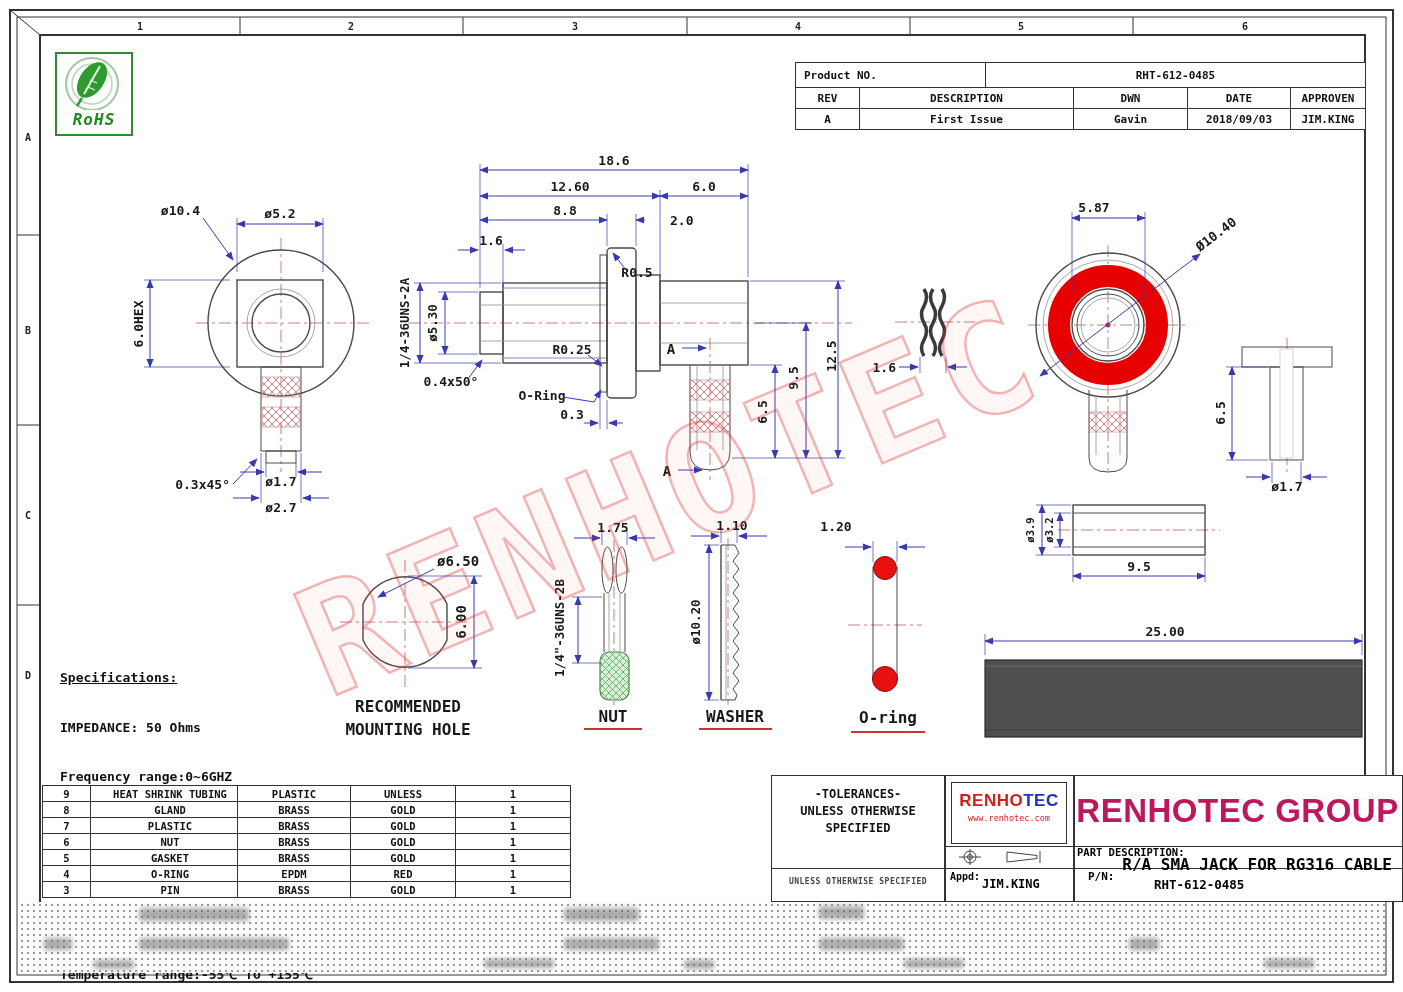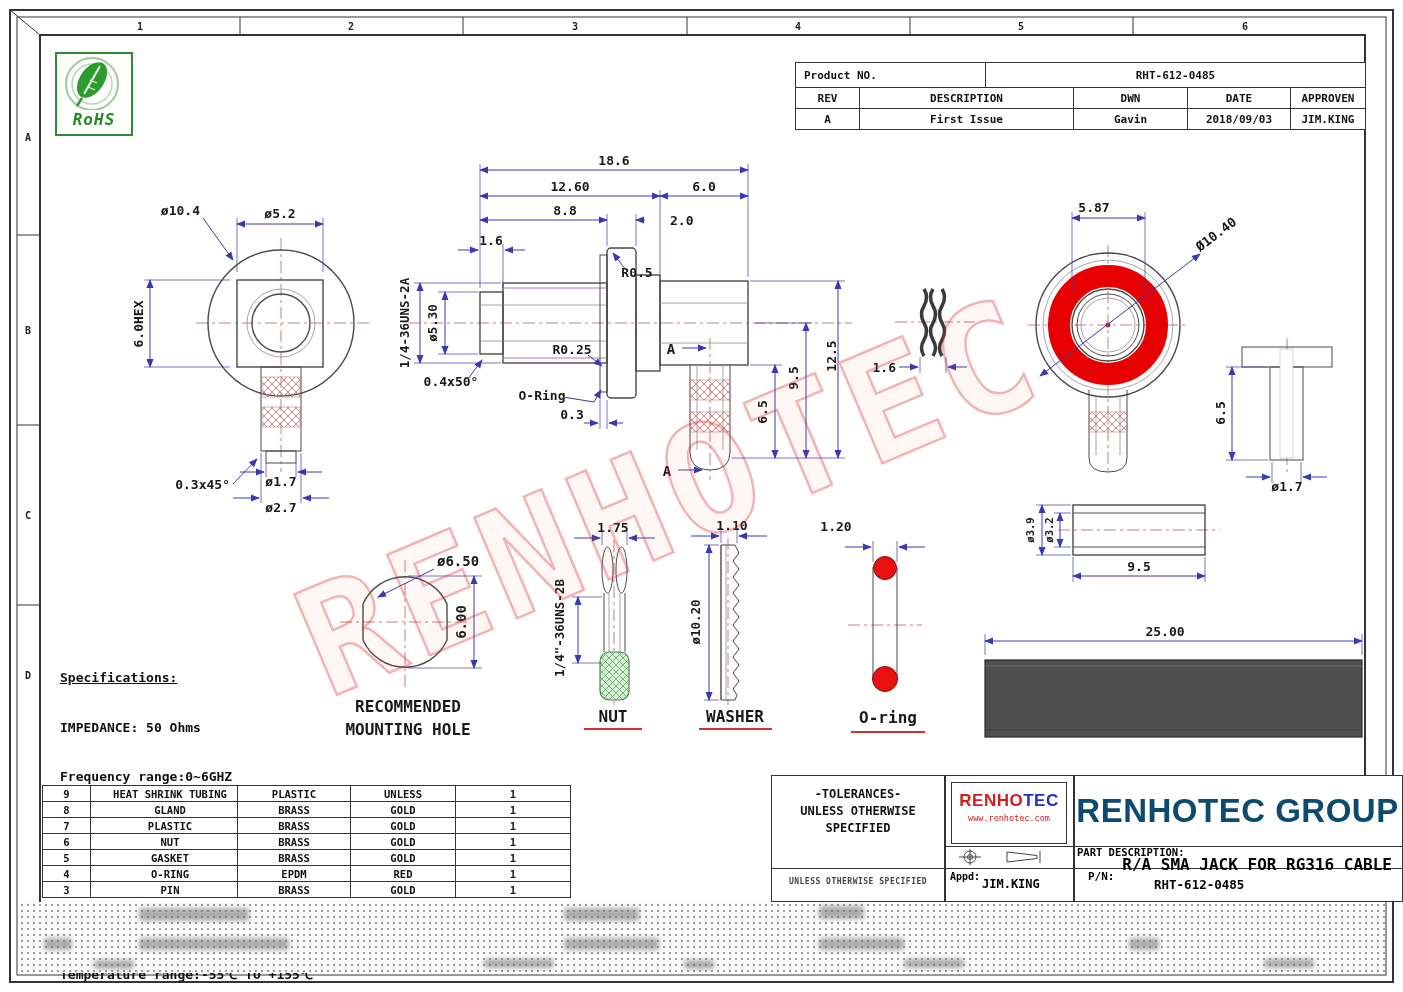--- a/index.html
+++ b/index.html
@@ -513,21 +513,21 @@
     <path d="M55,3 L85,6.5 L85,9.5 L55,13 Z" fill="none" stroke="#444" stroke-width="1"></path>
     <line x1="88" y1="2" x2="88" y2="14" stroke="#444" stroke-width="1"></line>
   </svg>
 
   <div class="abs" style="left:172px;top:92px;width:129px;height:33px;">
     <span class="abs" style="left:6px;top:3px;font-size:10px;font-weight:bold;">Appd:</span>
     <span class="abs" style="left:38px;top:9px;font-size:12px;font-weight:bold;">JIM.KING</span>
   </div>
 
   <div class="abs" style="left:301px;top:0;width:329px;height:70px;display:flex;align-items:center;justify-content:center;">
-    <span style="font-size:33px;font-weight:bold;color:#0c4a6e;font-family:'Liberation Sans',sans-serif;letter-spacing:.5px;">RENHOTEC GROUP</span>
+    <span style="font-size:33px;font-weight:bold;color:#be185d;font-family:'Liberation Sans',sans-serif;letter-spacing:.5px;">RENHOTEC GROUP</span>
   </div>
 
   <div class="abs" style="left:301px;top:70px;width:329px;height:22px;">
     <span class="abs" style="left:4px;top:0;font-size:10.5px;font-weight:bold;">PART DESCRIPTION:</span>
     <span class="abs" style="right:10px;top:9px;font-size:16px;font-weight:bold;">R/A SMA JACK FOR RG316 CABLE</span>
   </div>
 
   <div class="abs" style="left:312px;top:92px;width:329px;height:33px;text-align:center;">
     <span class="abs" style="left:4px;top:2px;font-size:11px;font-weight:bold;">P/N:</span>
     <span class="abs" style="left:70px;top:9px;font-size:12.5px;font-weight:bold;">RHT-612-0485</span>

